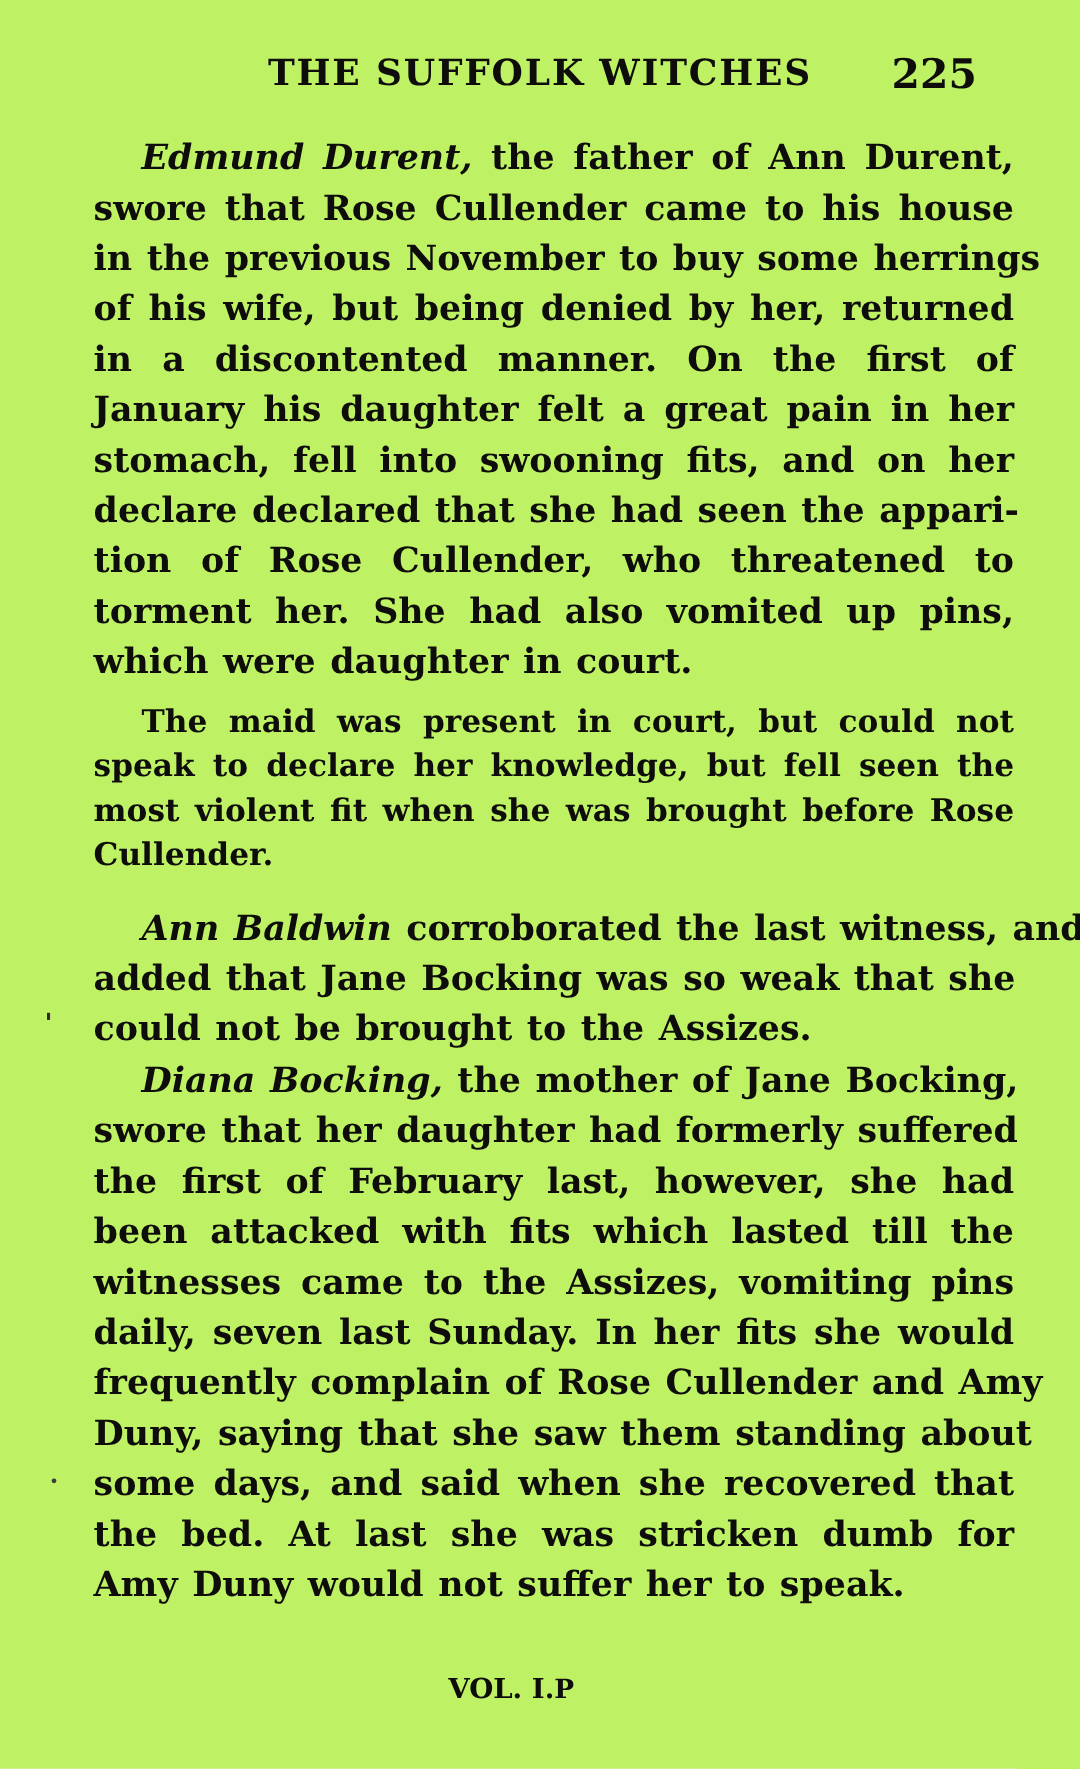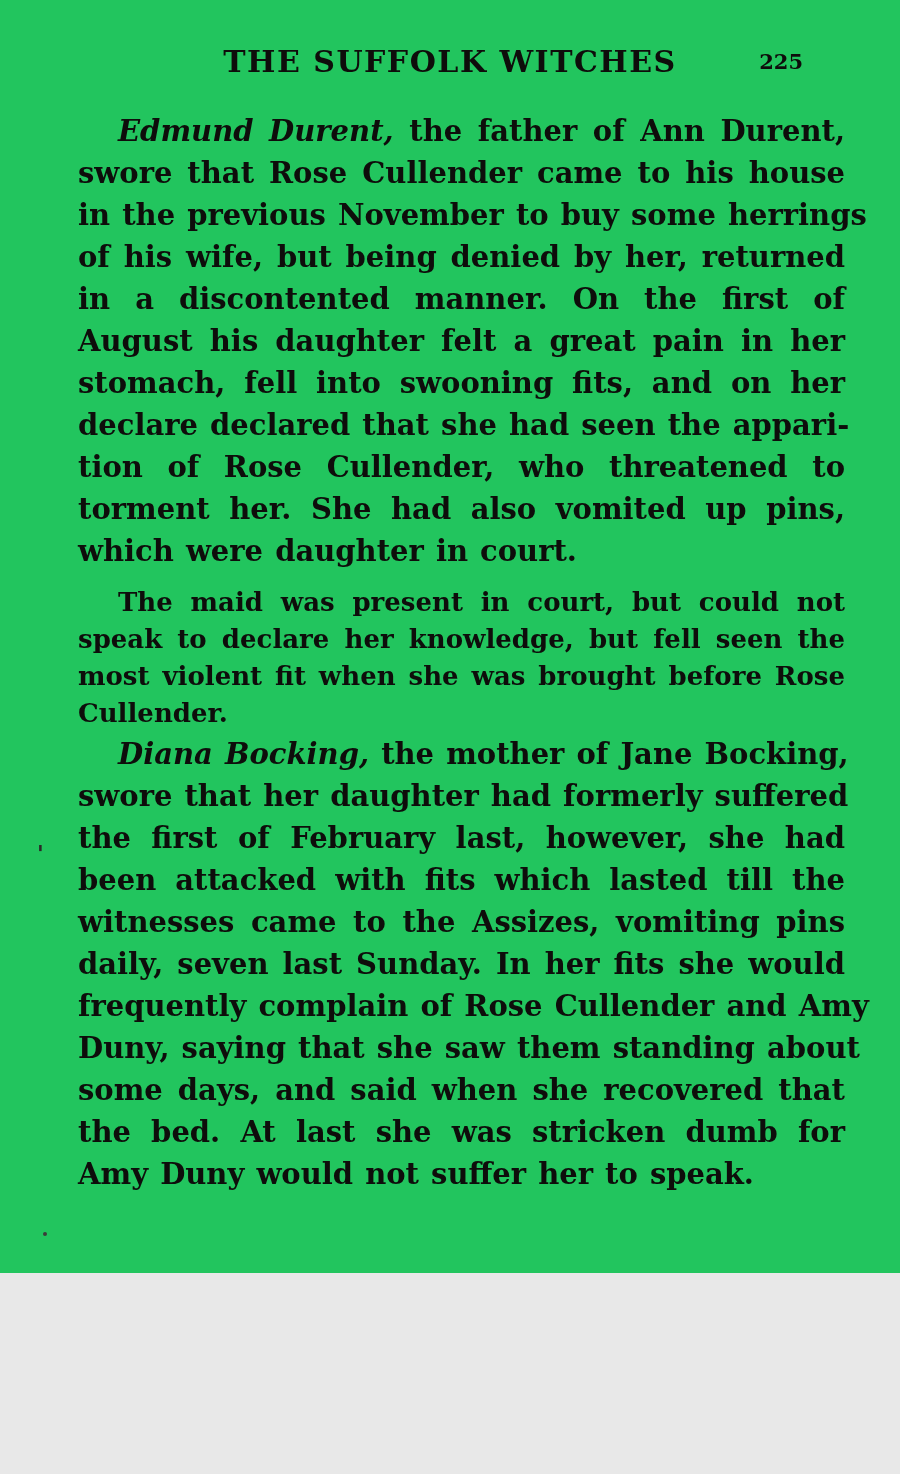--- a/index.html
+++ b/index.html
@@ -3,44 +3,44 @@
 <meta charset="utf-8">
 <style>
   html, body {
     margin: 0;
     padding: 0;
     background: #e8e8e8;
   }
   .page {
     position: relative;
     width: 900px;
-    height: 1273px;
+    height: 1474px;
     margin: 0 auto;
-    background: #22c55e;
+    background: #bef264;
     color: #0e0d0b;
     font-family: "DejaVu Serif", "Liberation Serif", serif;
     font-weight: bold;
     overflow: hidden;
   }
   .running-head {
     position: relative;
     padding-top: 44px;
     height: 40px;
   }
   .running-head .title {
     text-align: center;
     font-size: 30px;
     letter-spacing: 1.5px;
     line-height: 36px;
   }
   .running-head .page-num {
     position: absolute;
     top: 44px;
-    right: 97px;
-    font-size: 21px;
+    right: 86px;
+    font-size: 34px;
     line-height: 36px;
   }
   .content {
     padding: 26px 55px 0 78px;
   }
   .para .line {
     text-align: justify;
     text-align-last: justify;
     white-space: nowrap;
     word-spacing: 2px;
@@ -105,35 +105,40 @@
   </div>
 
   <div class="content">
 
     <div class="para p-main p1">
       <div class="line indent"><span class="lead">Edmund Durent,</span> <span>the father of Ann Durent,</span></div>
       <div class="line">swore that Rose Cullender came to his house</div>
       <div class="line">in the previous November to buy some herrings</div>
       <div class="line">of his wife, but being denied by her, returned</div>
       <div class="line">in a discontented manner.  On the first of</div>
-      <div class="line">August his daughter felt a great pain in her</div>
+      <div class="line">January his daughter felt a great pain in her</div>
       <div class="line">stomach, fell into swooning fits, and on her</div>
       <div class="line">declare declared that she had seen the appari-</div>
       <div class="line">tion of Rose Cullender, who threatened to</div>
       <div class="line">torment her.  She had also vomited up pins,</div>
       <div class="line last">which were daughter in court.</div>
     </div>
 
     <div class="para p-small p2">
       <div class="line indent">The maid was present in court, but could not</div>
       <div class="line">speak to declare her knowledge, but fell seen the</div>
       <div class="line">most violent fit when she was brought before Rose</div>
       <div class="line last">Cullender.</div>
     </div>
 
+    <div class="para p-main p3">
+      <div class="line indent"><span class="lead">Ann Baldwin</span> <span>corroborated the last witness, and</span></div>
+      <div class="line">added that Jane Bocking was so weak that she</div>
+      <div class="line last">could not be brought to the Assizes.</div>
+    </div>
 
     <div class="para p-main p4">
       <div class="line indent"><span class="lead">Diana Bocking,</span> <span>the mother of Jane Bocking,</span></div>
       <div class="line">swore that her daughter had formerly suffered</div>
       <div class="line">the first of February last, however, she had</div>
       <div class="line">been attacked with fits which lasted till the</div>
       <div class="line">witnesses came to the Assizes, vomiting pins</div>
       <div class="line">daily, seven last Sunday.  In her fits she would</div>
       <div class="line">frequently complain of Rose Cullender and Amy</div>
       <div class="line">Duny, saying that she saw them standing about</div>

